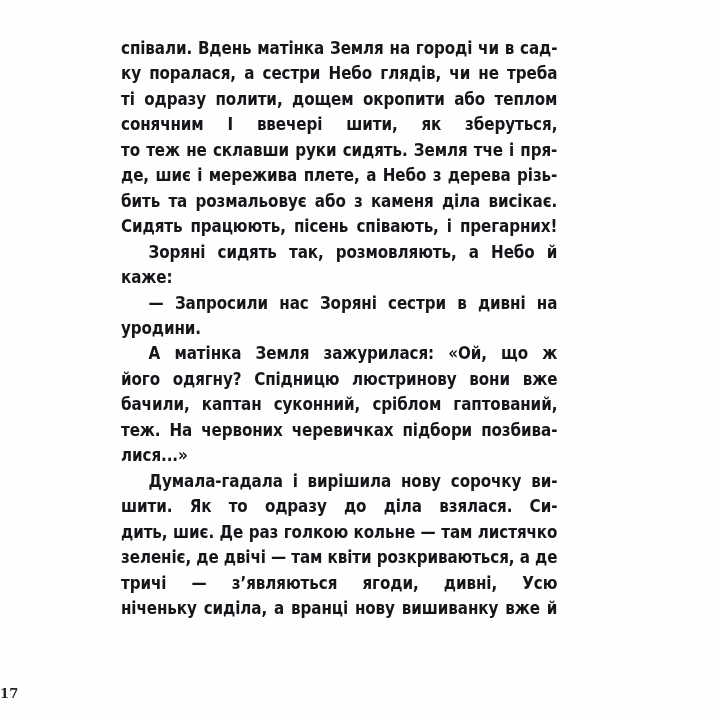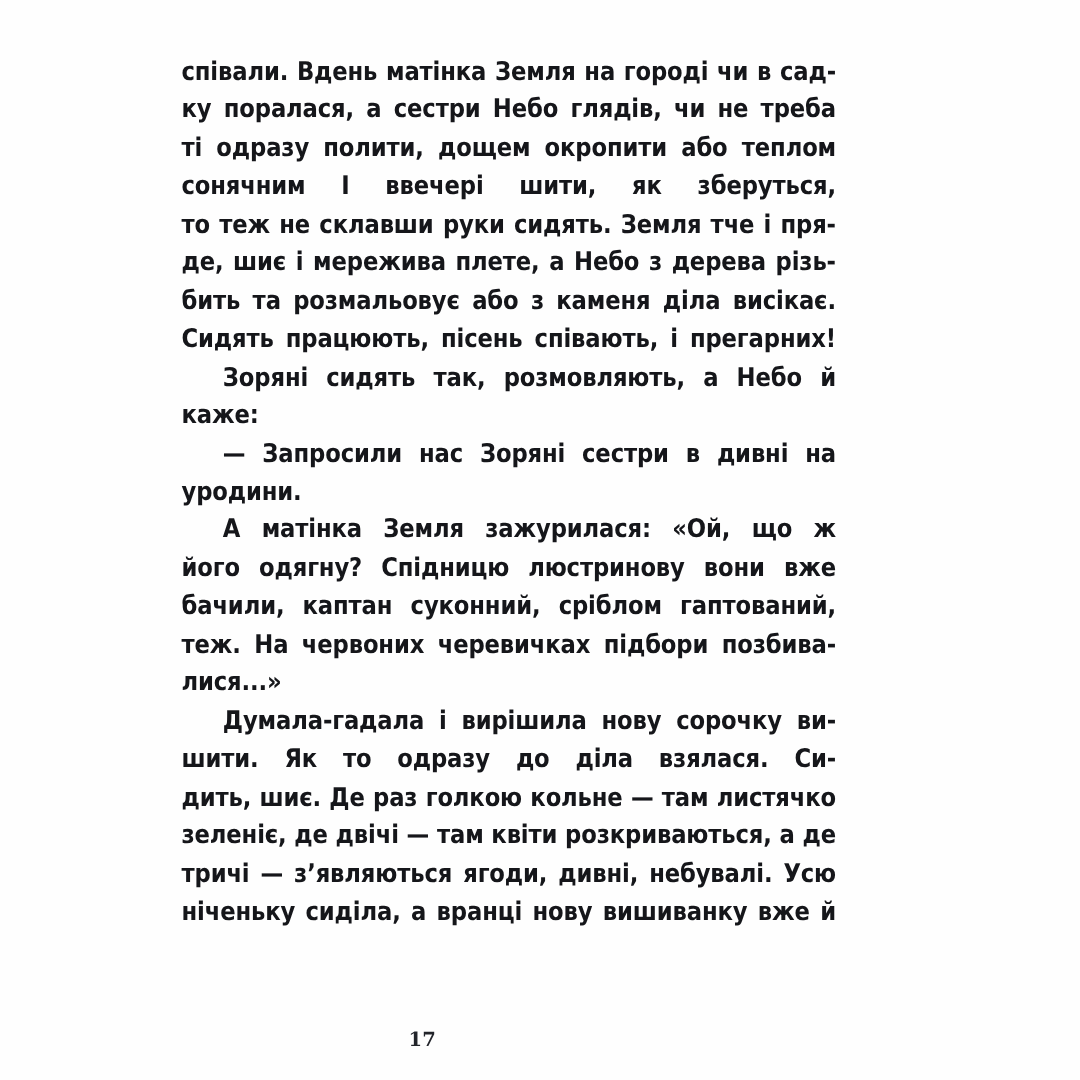--- a/index.html
+++ b/index.html
@@ -66,21 +66,21 @@
   }
   .line.just.indent {
     width: 443px;
   }
 
   .page-number {
     position: absolute;
     left: 0;
     top: 686px;
     width: 563px;
-    text-align: center;
+    text-align: left;
     font-size: 13px;
     font-weight: 700;
     color: #22242a;
     letter-spacing: 0.2px;
     font-family: "DejaVu Serif", "Liberation Serif", serif;
   }
 </style>
 </head>
 <body>
 
@@ -262,21 +262,20 @@
         <span>розкриваються,</span>
         <span>а</span>
         <span>де</span>
       </div>
       <div class="line just">
         <span>тричі</span>
         <span>—</span>
         <span>з’являються</span>
         <span>ягоди,</span>
         <span>дивні,</span>
-        <span>небувалі.</span>
         <span>Усю</span>
       </div>
       <div class="line just">
         <span>ніченьку</span>
         <span>сиділа,</span>
         <span>а</span>
         <span>вранці</span>
         <span>нову</span>
         <span>вишиванку</span>
         <span>вже</span>

